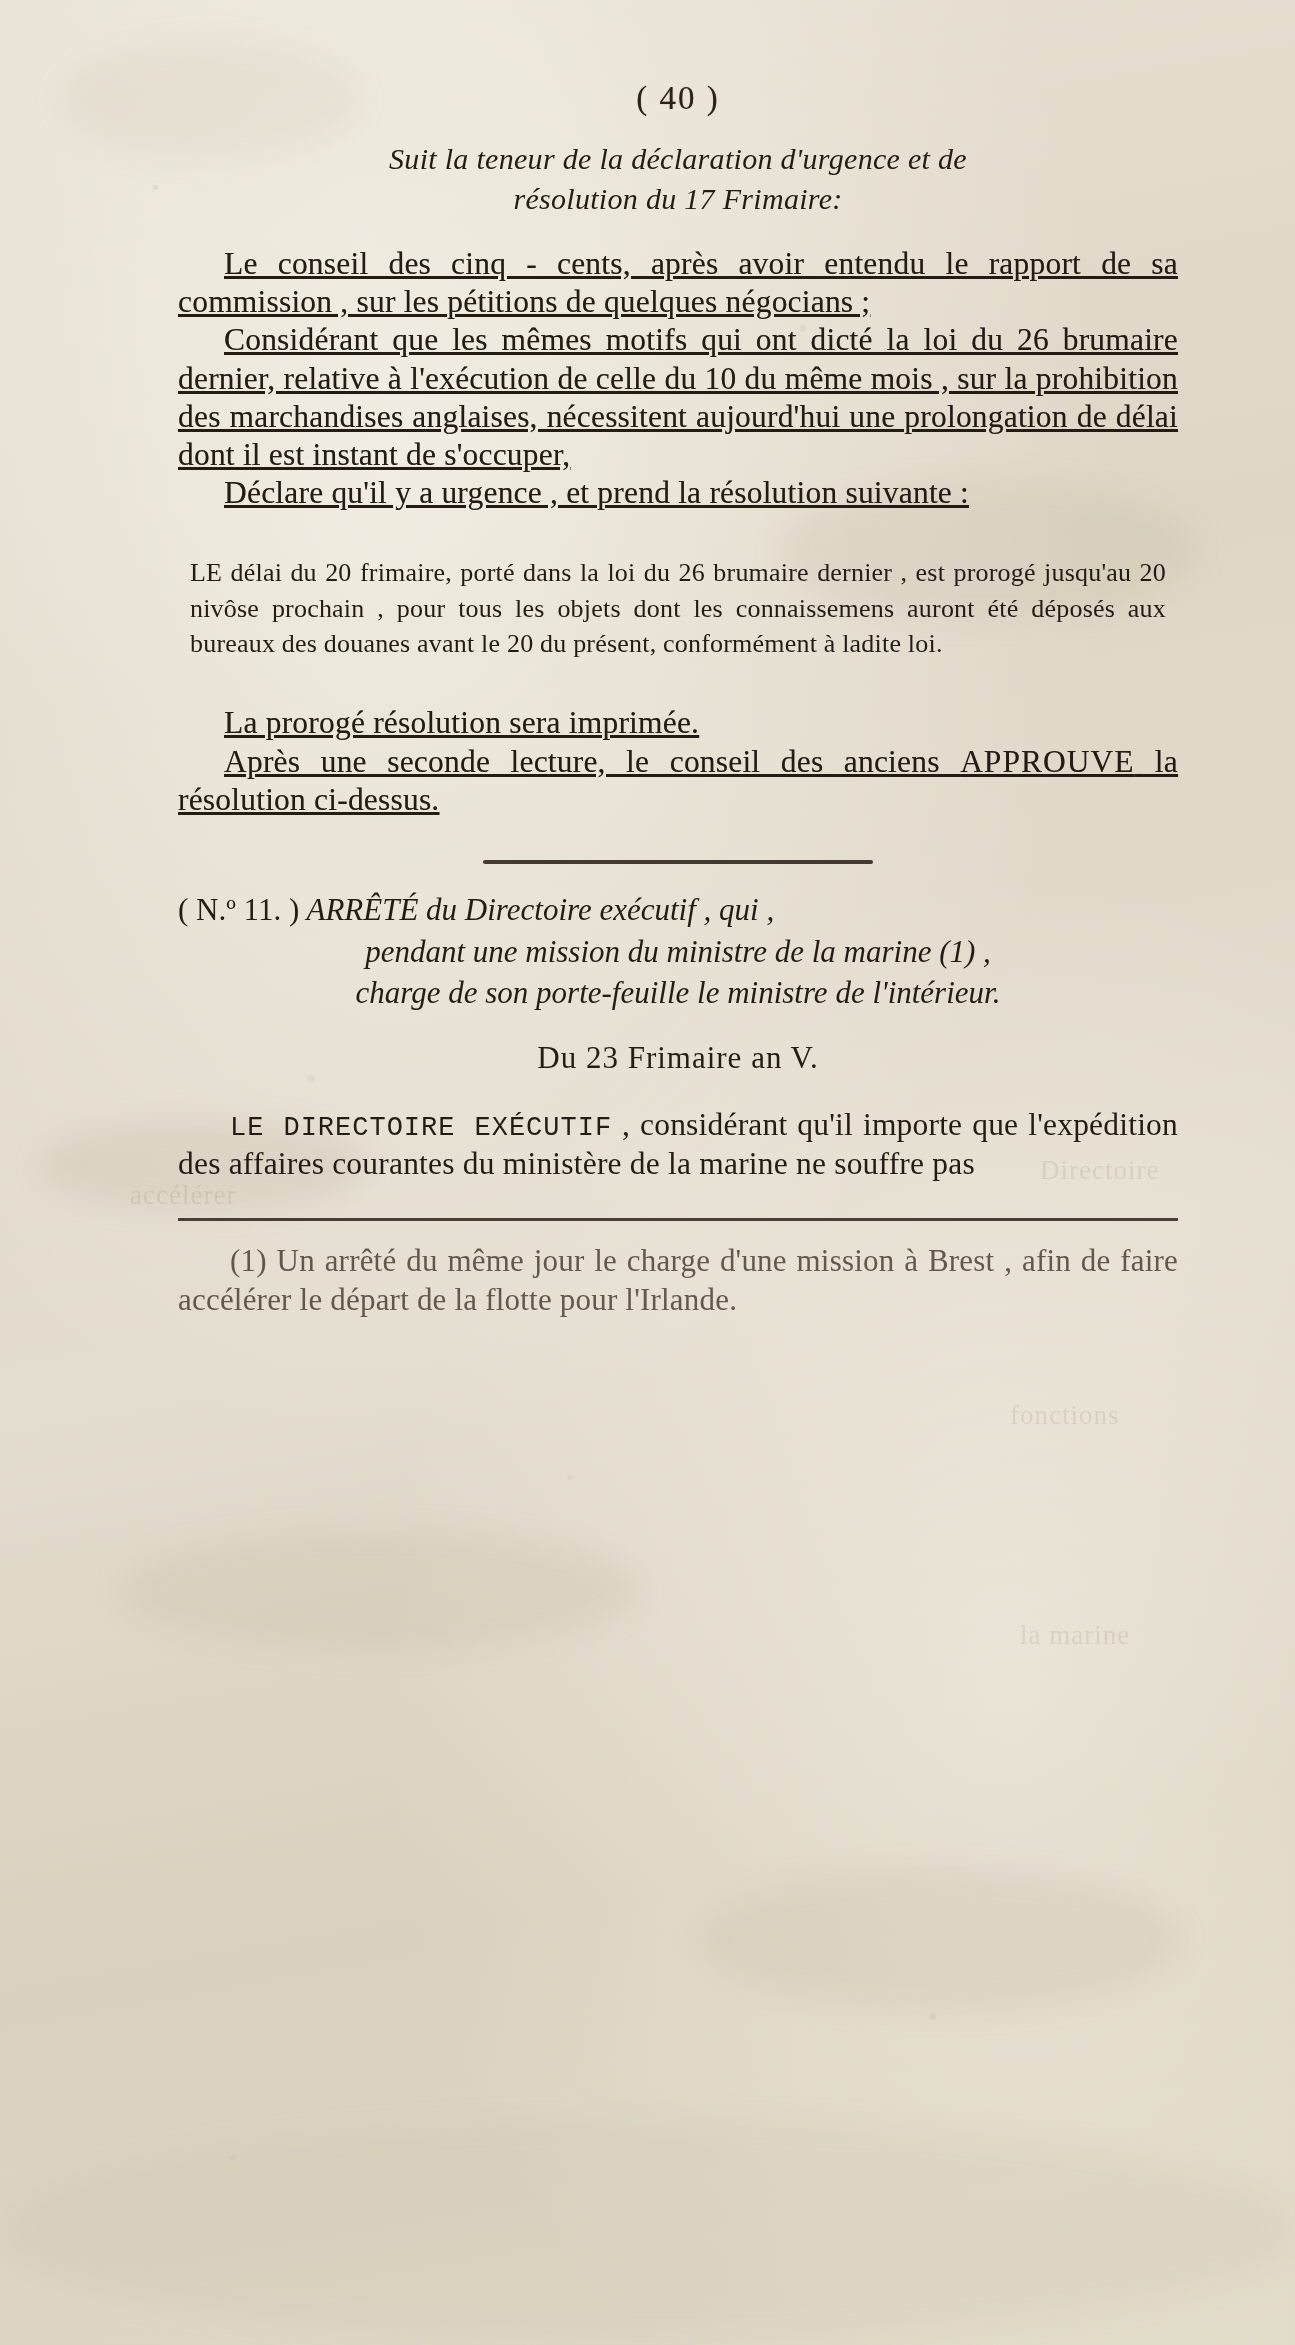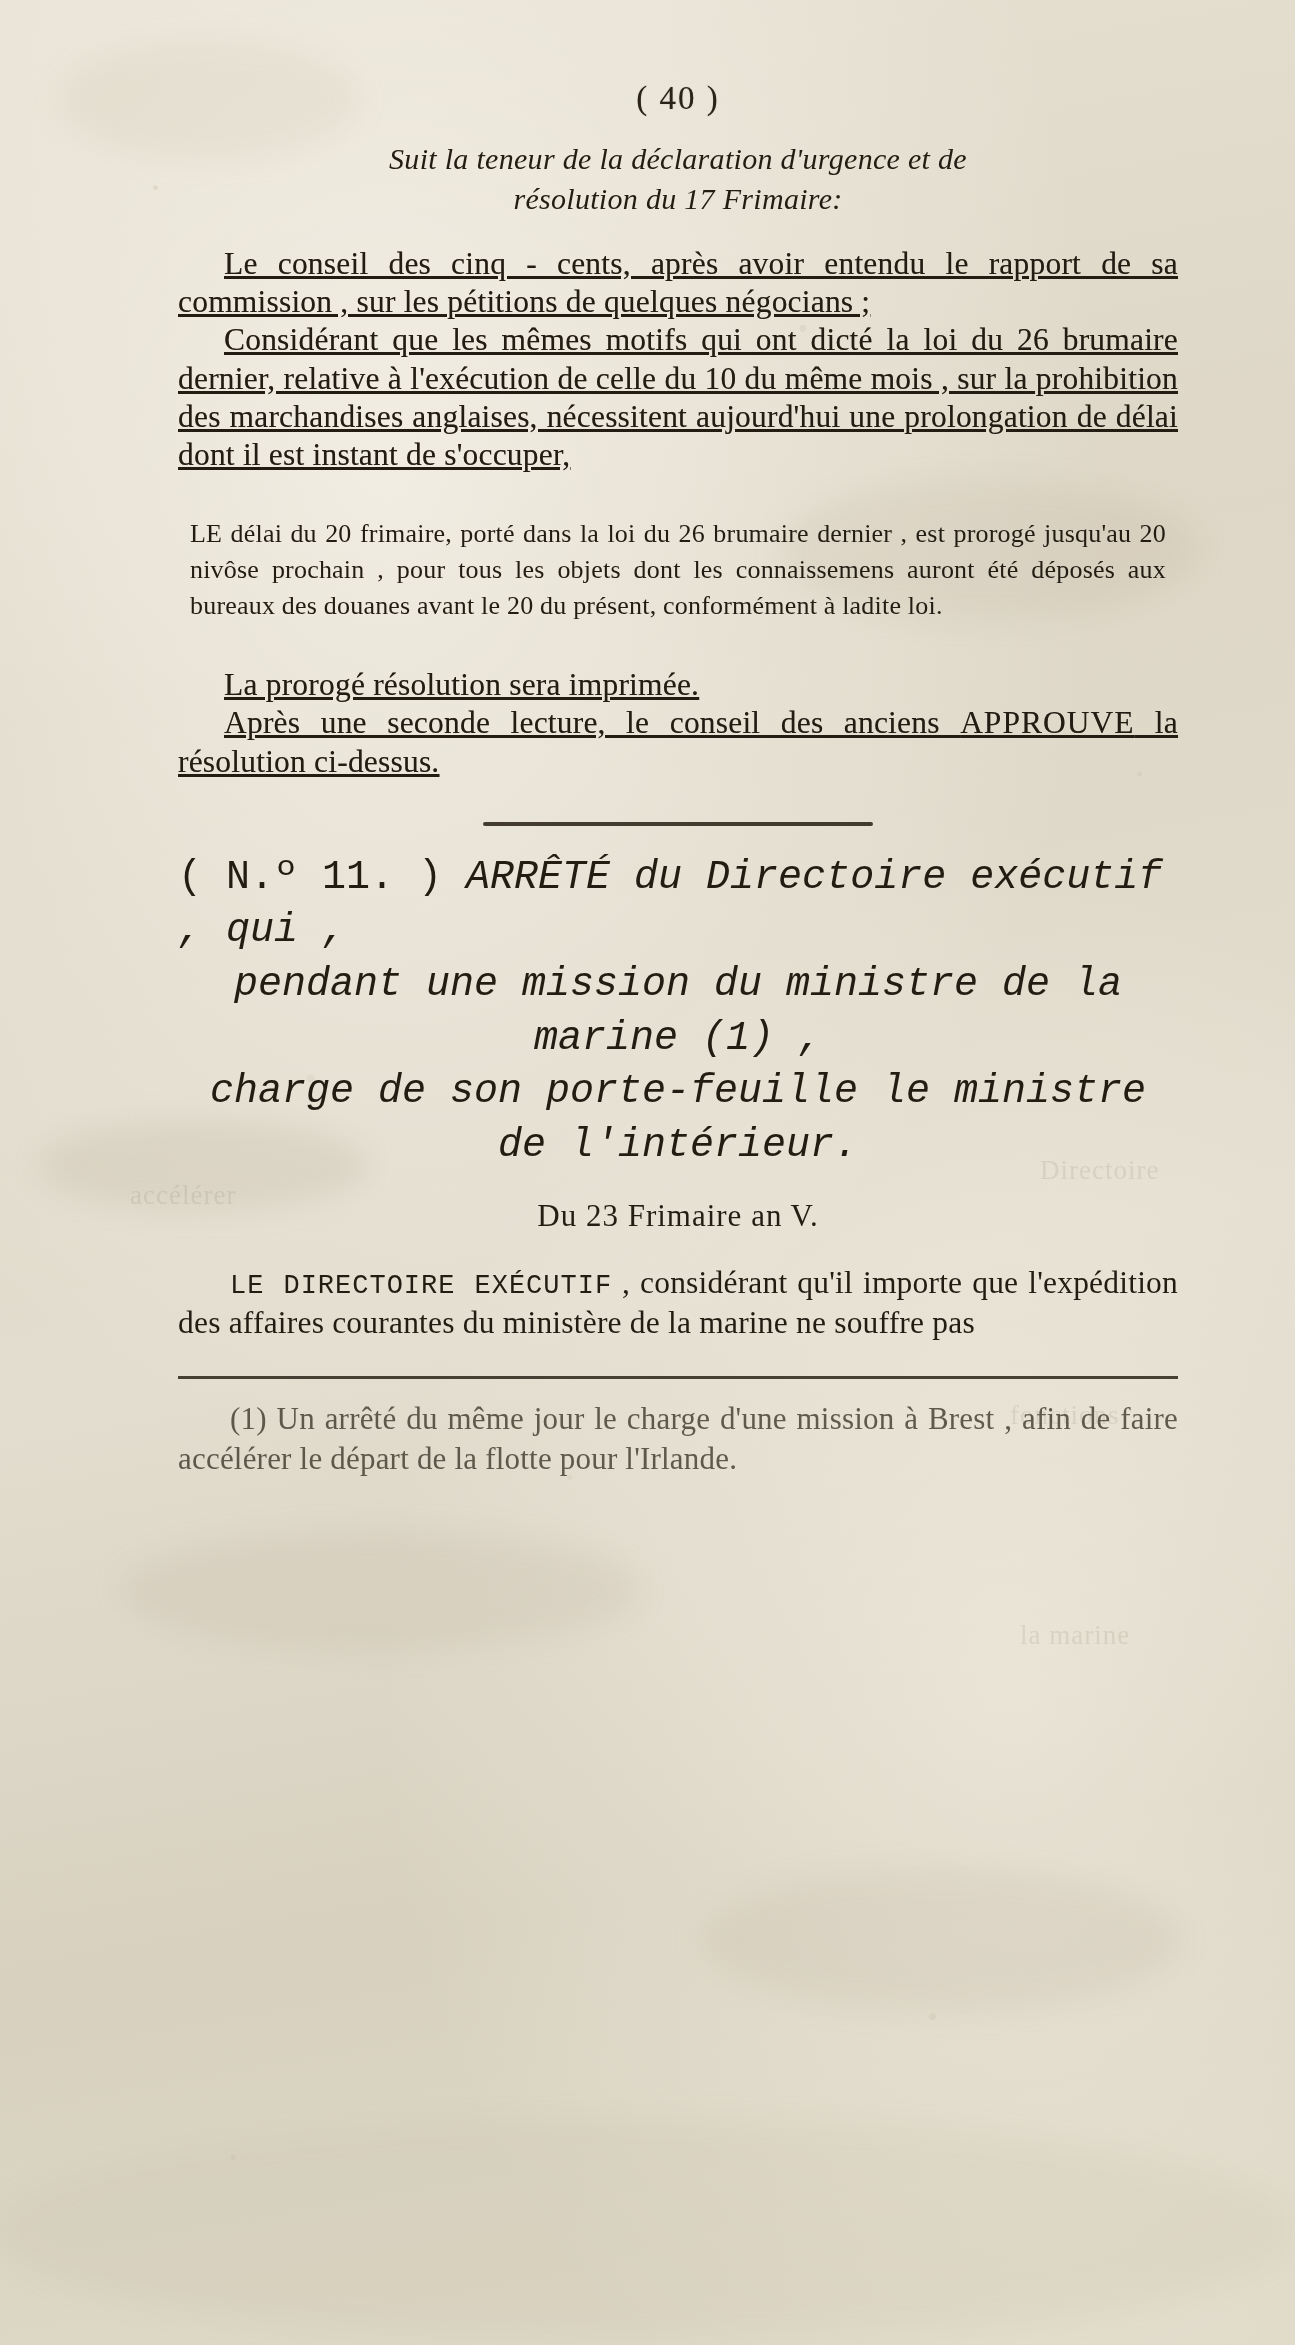--- a/index.html
+++ b/index.html
@@ -130,26 +130,25 @@
     width: 390px;
     height: 4px;
     background: #2b2318;
     border-radius: 2px;
     opacity: .88;
   }
 
   
   .art-head {
     font-style: italic;
-    font-size: 40px;
+    font-size: 31px;
     line-height: 1.34;
     color: #231c12;
     text-align: center;
     margin-top: 14px;
-    font-family: Liberation Mono, monospace;
   }
   .art-head .l1 { display: block; text-align: left; }
   .art-head .l2, .art-head .l3 { display: block; text-align: center; }
 
   .date-line {
     text-align: center;
     font-size: 31px;
     margin-top: 26px;
     letter-spacing: 1px;
     color: #241d13;
@@ -207,20 +206,21 @@
 
     <div class="folio">( 40 )</div>
 
     <div class="heading">
       <span>Suit la teneur de la déclaration d'urgence et de</span><br>
       <span>résolution du 17 Frimaire:</span>
     </div>
 
     <p class="body indent first">Le conseil des cinq - cents, après avoir entendu le rapport de sa commission , sur les pétitions de quelques négocians ;</p>
     <p class="body indent">Considérant que les mêmes motifs qui ont dicté la loi du 26 brumaire dernier, relative à l'exécution de celle du 10 du même mois , sur la prohibition des marchandises anglaises, nécessitent aujourd'hui une prolongation de délai dont il est instant de s'occuper,</p>
+    <p class="body indent">Déclare qu'il y a urgence , et prend la résolution suivante :</p>
 
     <div class="block-gap"></div>
 
     <p class="resolution">LE délai du 20 frimaire, porté dans la loi du 26 brumaire dernier , est prorogé jusqu'au 20 nivôse prochain , pour tous les objets dont les connaissemens auront été déposés aux bureaux des douanes avant le 20 du présent, conformément à ladite loi.</p>
 
     <div class="block-gap"></div>
 
     <p class="body indent">La prorogé résolution sera imprimée.</p>
 
     <p class="body indent"><span>Après une seconde lecture, le conseil des anciens </span><span class="sc">APPROUVE</span><span> la résolution ci-dessus.</span></p>

